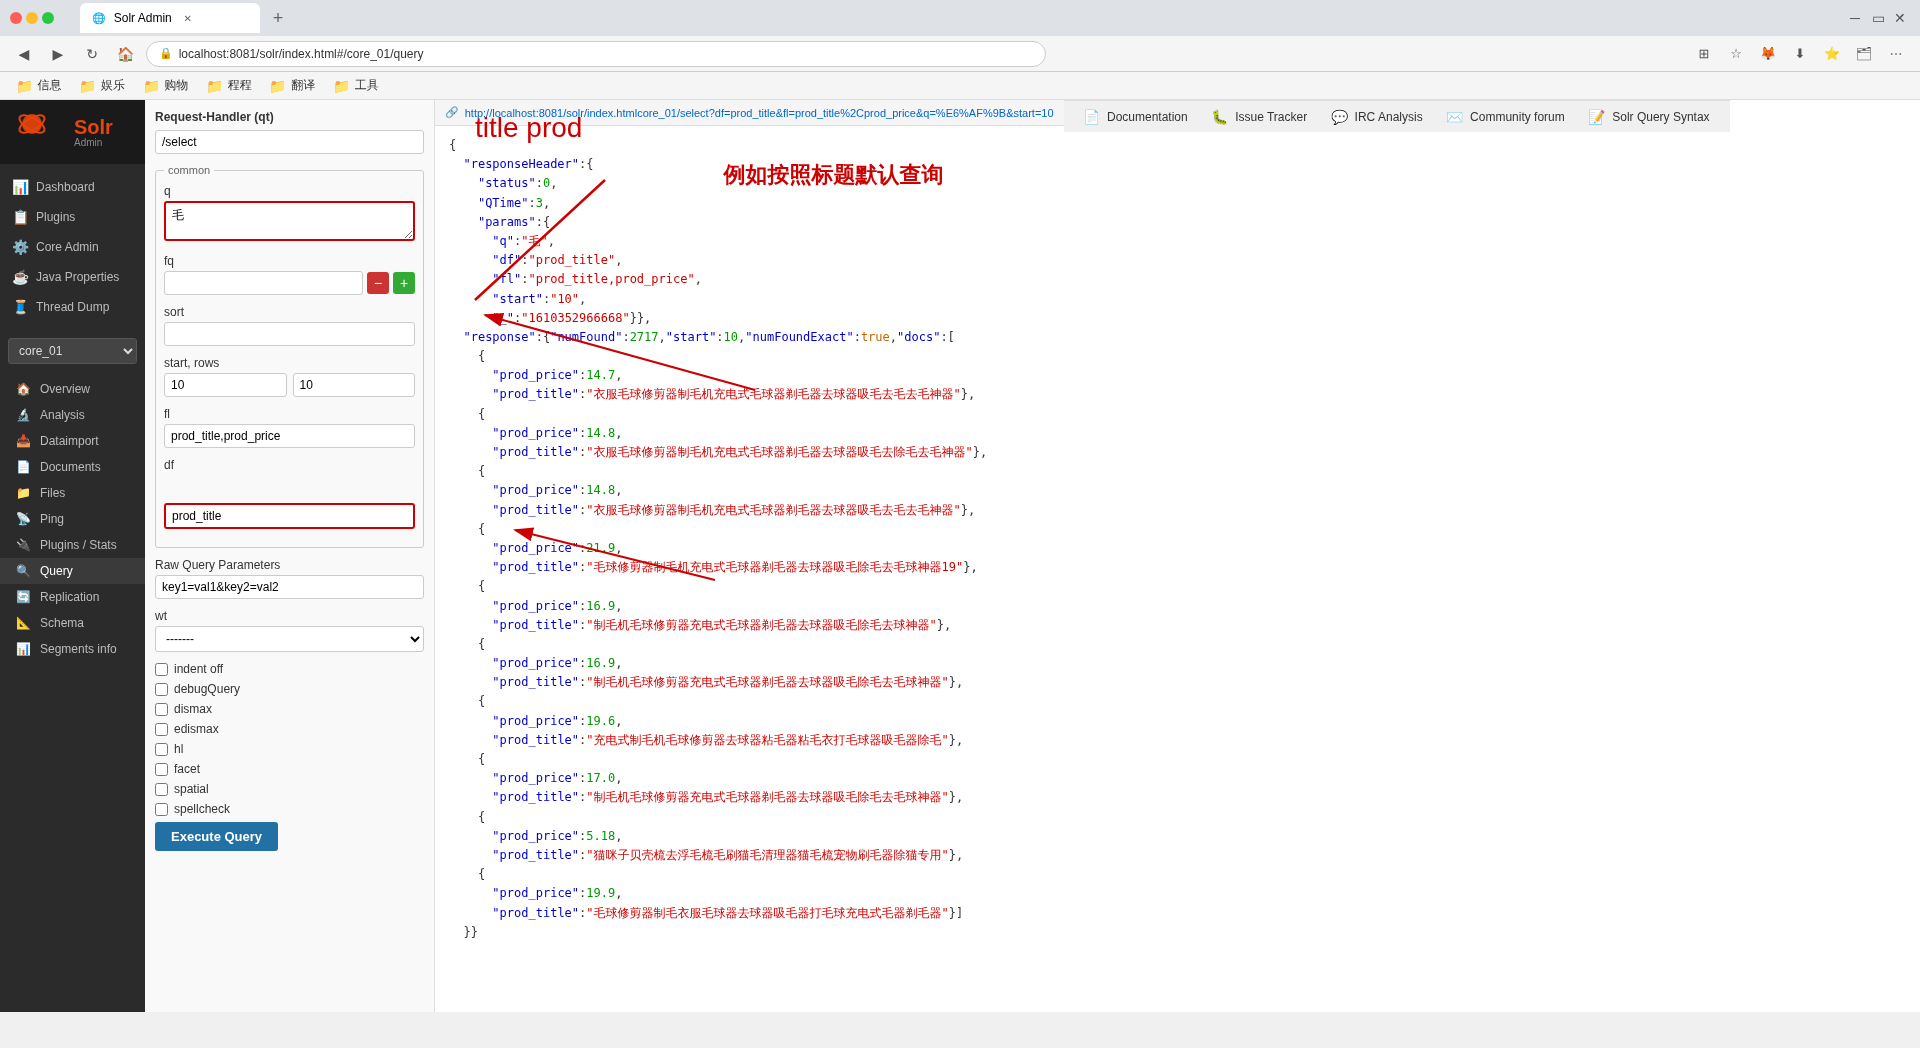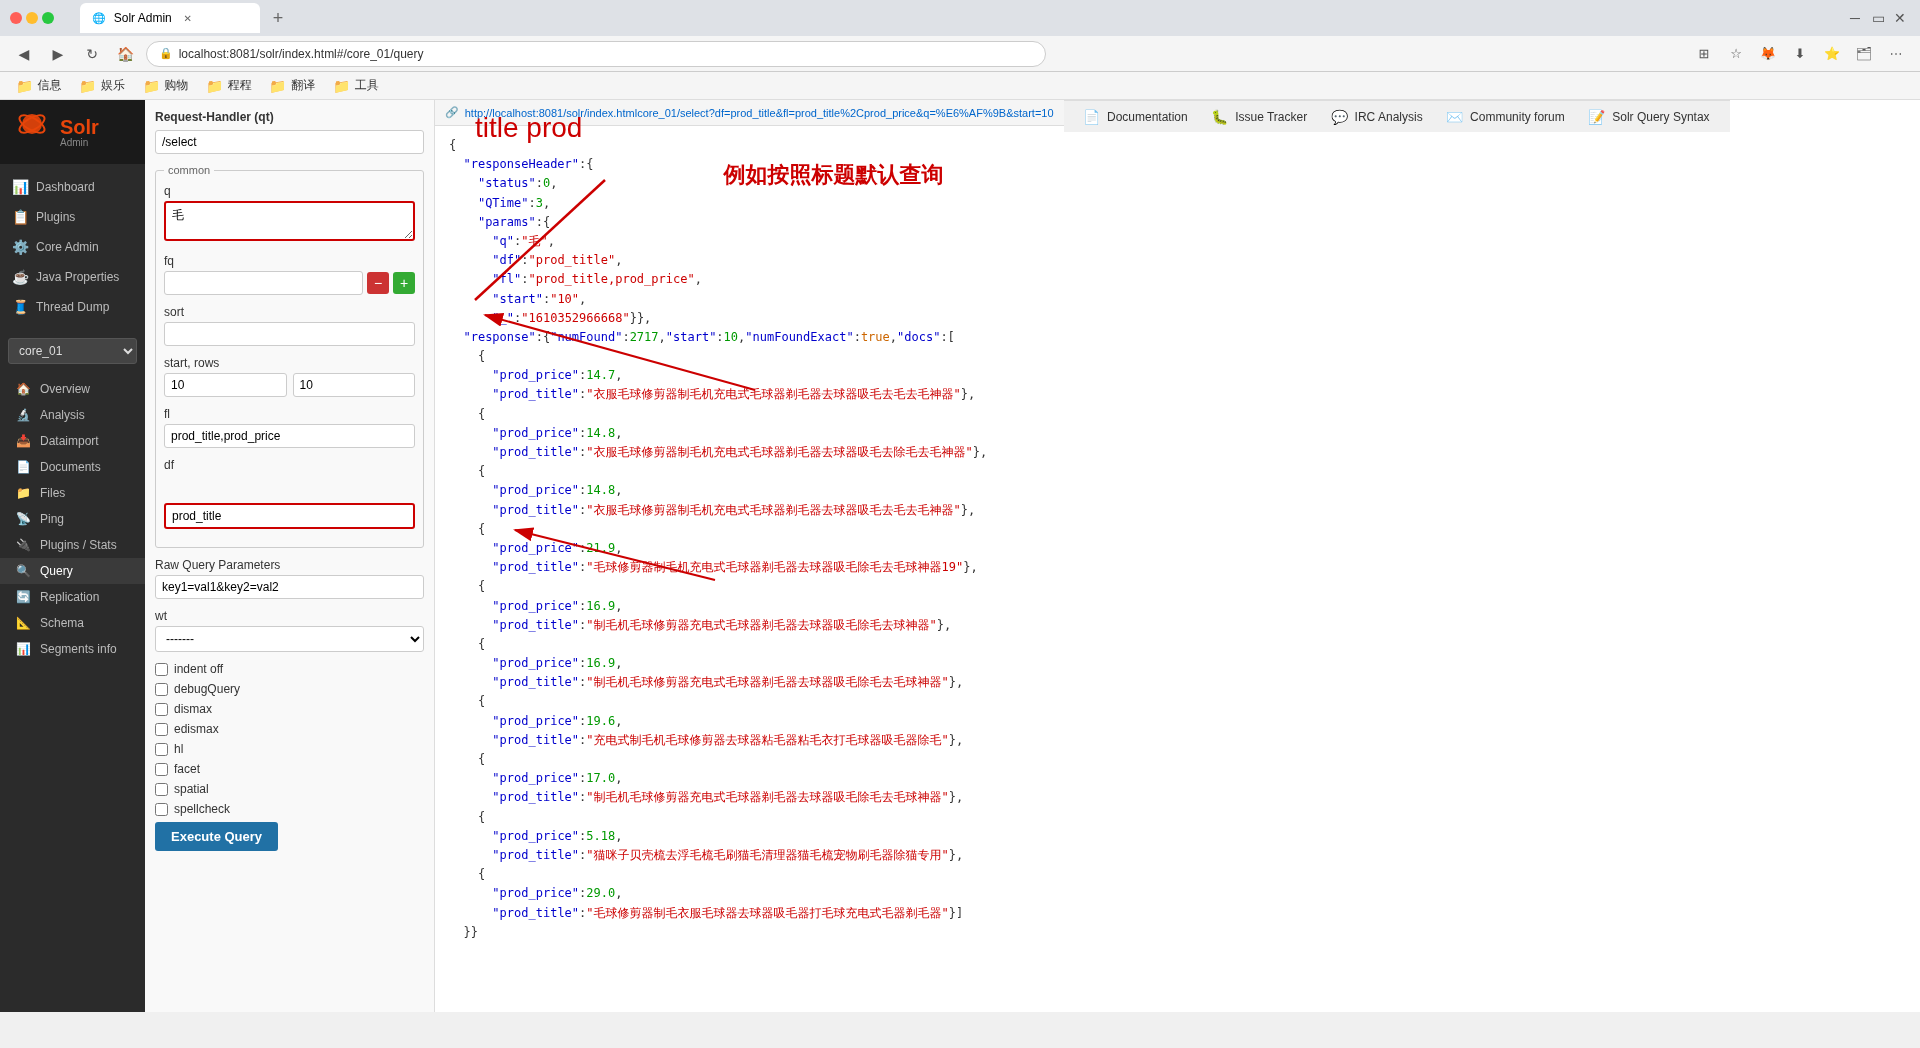--- a/index.html
+++ b/index.html
@@ -20,21 +20,21 @@
     
     .bookmarks-bar { background: #f5f5f5; height: 28px; display: flex; align-items: center; padding: 0 10px; gap: 6px; border-bottom: 1px solid #ddd; font-size: 12px; }
     .bookmark-item { display: flex; align-items: center; gap: 4px; padding: 2px 6px; border-radius: 3px; cursor: pointer; color: #333; }
     .bookmark-folder { font-size: 14px; }
     
     
     .app-container { display: flex; height: calc(1048px - 36px - 36px - 36px - 28px); background: #fff; }
     
     
     .sidebar { width: 145px; background: #2b2b2b; color: #ccc; display: flex; flex-direction: column; }
-    .logo-area { background: #1a1a1a; padding: 12px; display: flex; align-items: center; gap: 8px; }
+    .logo-area { background: #1a1a1a; padding: 12px; display: flex; align-items: center; gap: 22px; }
     
     .nav-section { padding: 8px 0; }
     .nav-item { display: flex; align-items: center; gap: 8px; padding: 7px 12px; cursor: pointer; color: #bbb; font-size: 12px; }
     .nav-item-icon { font-size: 14px; width: 16px; text-align: center; }
     
     .core-selector { padding: 8px; }
     .core-select { width: 100%; background: #444; color: #ddd; border: 1px solid #555; padding: 4px 6px; font-size: 12px; border-radius: 3px; }
     
     .core-nav { padding: 4px 0; }
     .core-nav-item { display: flex; align-items: center; gap: 8px; padding: 6px 12px 6px 16px; cursor: pointer; color: #bbb; font-size: 12px; }
@@ -426,21 +426,21 @@
     <span class="json-punct">{</span>
       <span class="json-key">"prod_price"</span><span class="json-punct">:</span><span class="json-number">19.6</span><span class="json-punct">,</span>
       <span class="json-key">"prod_title"</span><span class="json-punct">:</span><span class="json-string">"充电式制毛机毛球修剪器去球器粘毛器粘毛衣打毛球器吸毛器除毛"</span><span class="json-punct">},</span>
     <span class="json-punct">{</span>
       <span class="json-key">"prod_price"</span><span class="json-punct">:</span><span class="json-number">17.0</span><span class="json-punct">,</span>
       <span class="json-key">"prod_title"</span><span class="json-punct">:</span><span class="json-string">"制毛机毛球修剪器充电式毛球器剃毛器去球器吸毛除毛去毛球神器"</span><span class="json-punct">},</span>
     <span class="json-punct">{</span>
       <span class="json-key">"prod_price"</span><span class="json-punct">:</span><span class="json-number">5.18</span><span class="json-punct">,</span>
       <span class="json-key">"prod_title"</span><span class="json-punct">:</span><span class="json-string">"猫咪子贝壳梳去浮毛梳毛刷猫毛清理器猫毛梳宠物刷毛器除猫专用"</span><span class="json-punct">},</span>
     <span class="json-punct">{</span>
-      <span class="json-key">"prod_price"</span><span class="json-punct">:</span><span class="json-number">29.0</span><span class="json-punct">,</span>
+      <span class="json-key">"prod_price"</span><span class="json-punct">:</span><span class="json-number">19.9</span><span class="json-punct">,</span>
       <span class="json-key">"prod_title"</span><span class="json-punct">:</span><span class="json-string">"毛球修剪器制毛衣服毛球器去球器吸毛器打毛球充电式毛器剃毛器"</span><span class="json-punct">}]</span>
   <span class="json-punct">}}</span></pre>
           </div>
 
           <div class="annotation-text" style="position:absolute; top:60px; right:120px; font-size:22px; color:#cc0000; font-weight:bold; pointer-events:none;">例如按照标题默认查询</div>
 
           <svg style="position:absolute; top:0; left:-290px; width:1500px; height:900px; pointer-events:none;">
 
             <defs>
               <marker id="arrowhead1" markerWidth="10" markerHeight="7" refX="9" refY="3.5" orient="auto">

